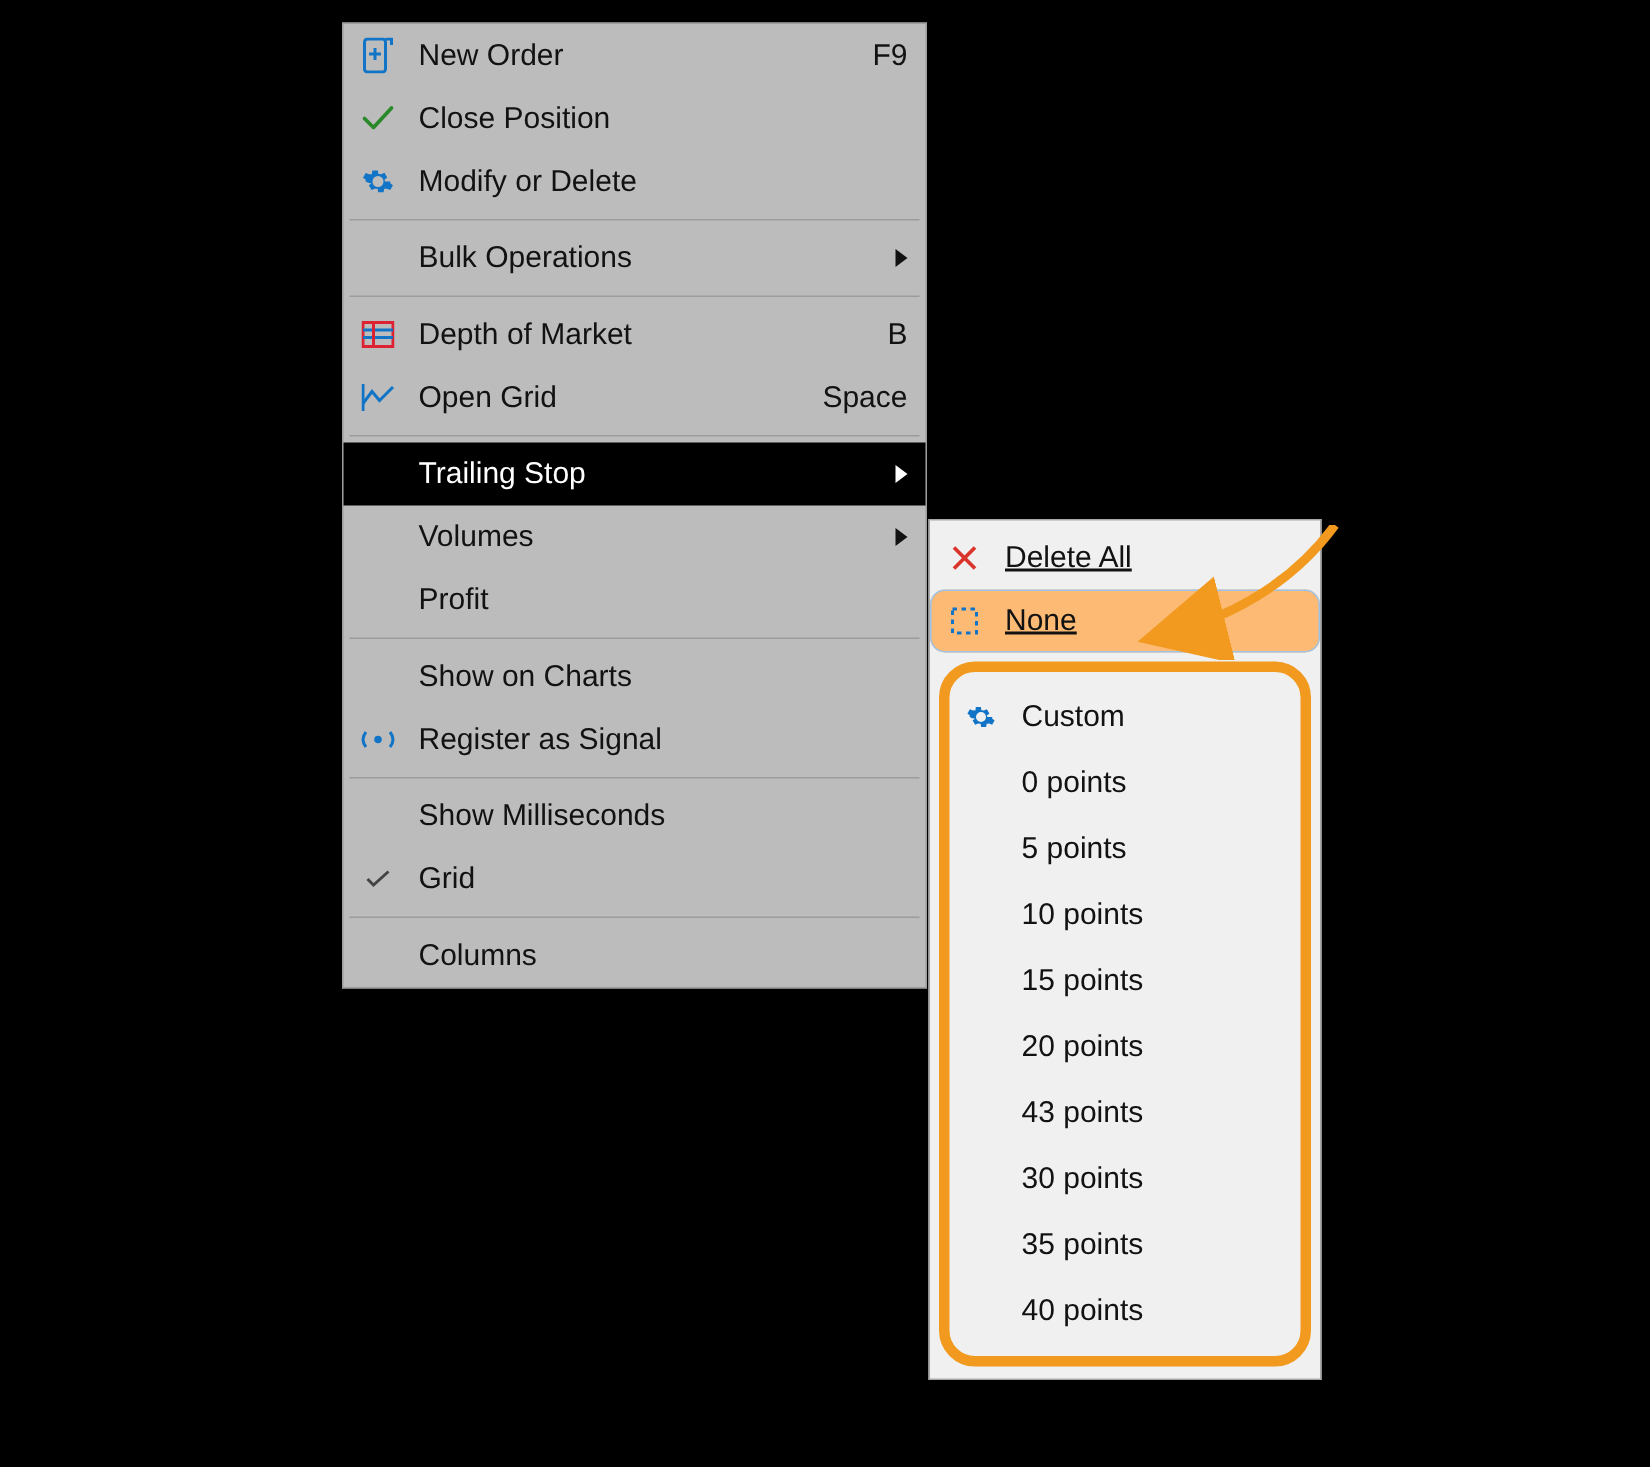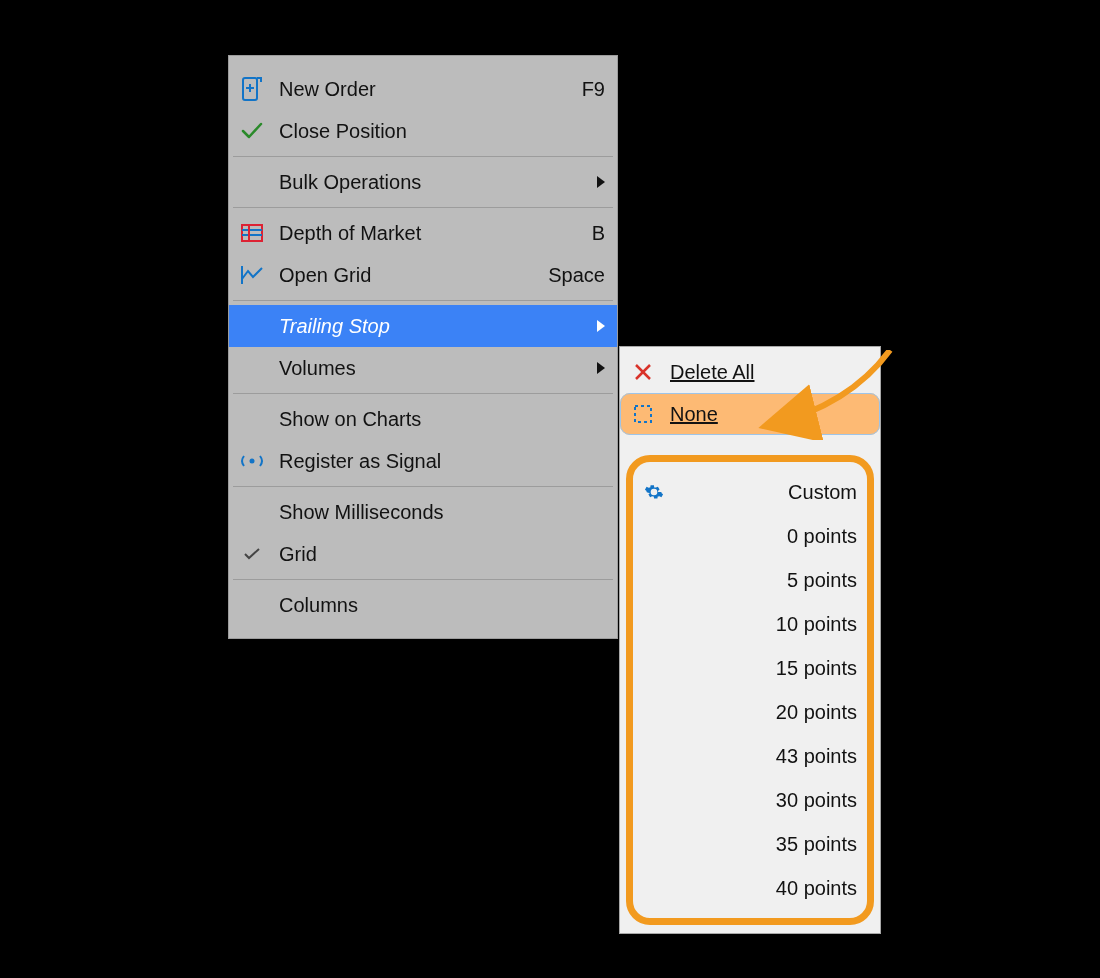--- a/index.html
+++ b/index.html
@@ -15,35 +15,33 @@
   }
 
   
   .main-menu {
     position: absolute;
     left: 228px;
     top: 15px;
     width: 390px;
     background: #bcbcbc;
     border: 1px solid #9c9c9c;
-    padding: 12px 0;
-    margin-top: 40px;
+    padding: 0 0;
   }
   .menu-item {
     display: flex;
     align-items: center;
     height: 42px;
     padding: 0 12px 0 10px;
     color: #121212;
     position: relative;
   }
   .menu-item.highlight {
-    background: #3b82f6;
+    background: #000000;
     color: #fff;
-    font-style: italic;
   }
   .menu-icon {
     width: 26px;
     height: 26px;
     flex: 0 0 26px;
     display: flex;
     align-items: center;
     justify-content: center;
     margin-right: 14px;
   }
@@ -89,26 +87,25 @@
   .sub-top-item.selected {
     background: #fdba74;
     outline: 1px solid #9ec4e8;
     outline-offset: -1px;
     border-radius: 10px;
   }
   .sub-top-item .menu-icon { margin-right: 14px; }
 
   
   .highlight-frame {
-    margin: 20px 6px 4px 6px;
+    margin: 6px 6px 4px 6px;
     border: 7px solid #f29a1f;
     border-radius: 24px;
     background: #f0f0f0;
     padding: 8px 2px;
-    text-align: right;
   }
   .sub-item {
     display: flex;
     align-items: center;
     height: 44px;
     padding: 0 8px 0 6px;
     color: #121212;
   }
   .sub-item .menu-icon { margin-right: 14px; }
 
@@ -144,20 +141,29 @@
 
   <div class="menu-item">
     <span class="menu-icon">
       <svg width="22" height="18" viewBox="0 0 22 18">
         <path d="M2 9 L8 15 L20 2" fill="none" stroke="#2a8a2a" stroke-width="2.5" stroke-linecap="round" stroke-linejoin="round"></path>
       </svg>
     </span>
     <span class="menu-label">Close Position</span>
   </div>
 
+  <div class="menu-item">
+    <span class="menu-icon">
+      <svg width="22" height="22" viewBox="0 0 24 24">
+        <path fill="#1274c7" d="M12 8a4 4 0 100 8 4 4 0 000-8zm9 4a7 7 0 01-.1 1.2l2 1.6-2 3.4-2.4-1a7 7 0 01-2 .1l-.4 2.6h-4l-.4-2.6a7 7 0 01-2-.1l-2.4 1-2-3.4 2-1.6A7 7 0 013 12a7 7 0 01.1-1.2l-2-1.6 2-3.4 2.4 1a7 7 0 012-.1L7.9 4h4l.4 2.6a7 7 0 012 .1l2.4-1 2 3.4-2 1.6c.1.4.3.8.3 1.3z"></path>
+        <circle cx="12" cy="12" r="3.2" fill="#bcbcbc"></circle>
+      </svg>
+    </span>
+    <span class="menu-label">Modify or Delete</span>
+  </div>
 
   <div class="menu-sep"></div>
 
   <div class="menu-item">
     <span class="menu-icon"></span>
     <span class="menu-label">Bulk Operations</span>
     <span class="menu-arrow"></span>
   </div>
 
   <div class="menu-sep"></div>
@@ -193,20 +199,24 @@
     <span class="menu-label">Trailing Stop</span>
     <span class="menu-arrow"></span>
   </div>
 
   <div class="menu-item">
     <span class="menu-icon"></span>
     <span class="menu-label">Volumes</span>
     <span class="menu-arrow"></span>
   </div>
 
+  <div class="menu-item">
+    <span class="menu-icon"></span>
+    <span class="menu-label">Profit</span>
+  </div>
 
   <div class="menu-sep"></div>
 
 
   <div class="menu-item">
     <span class="menu-icon"></span>
     <span class="menu-label">Show on Charts</span>
   </div>
 
   <div class="menu-item">

